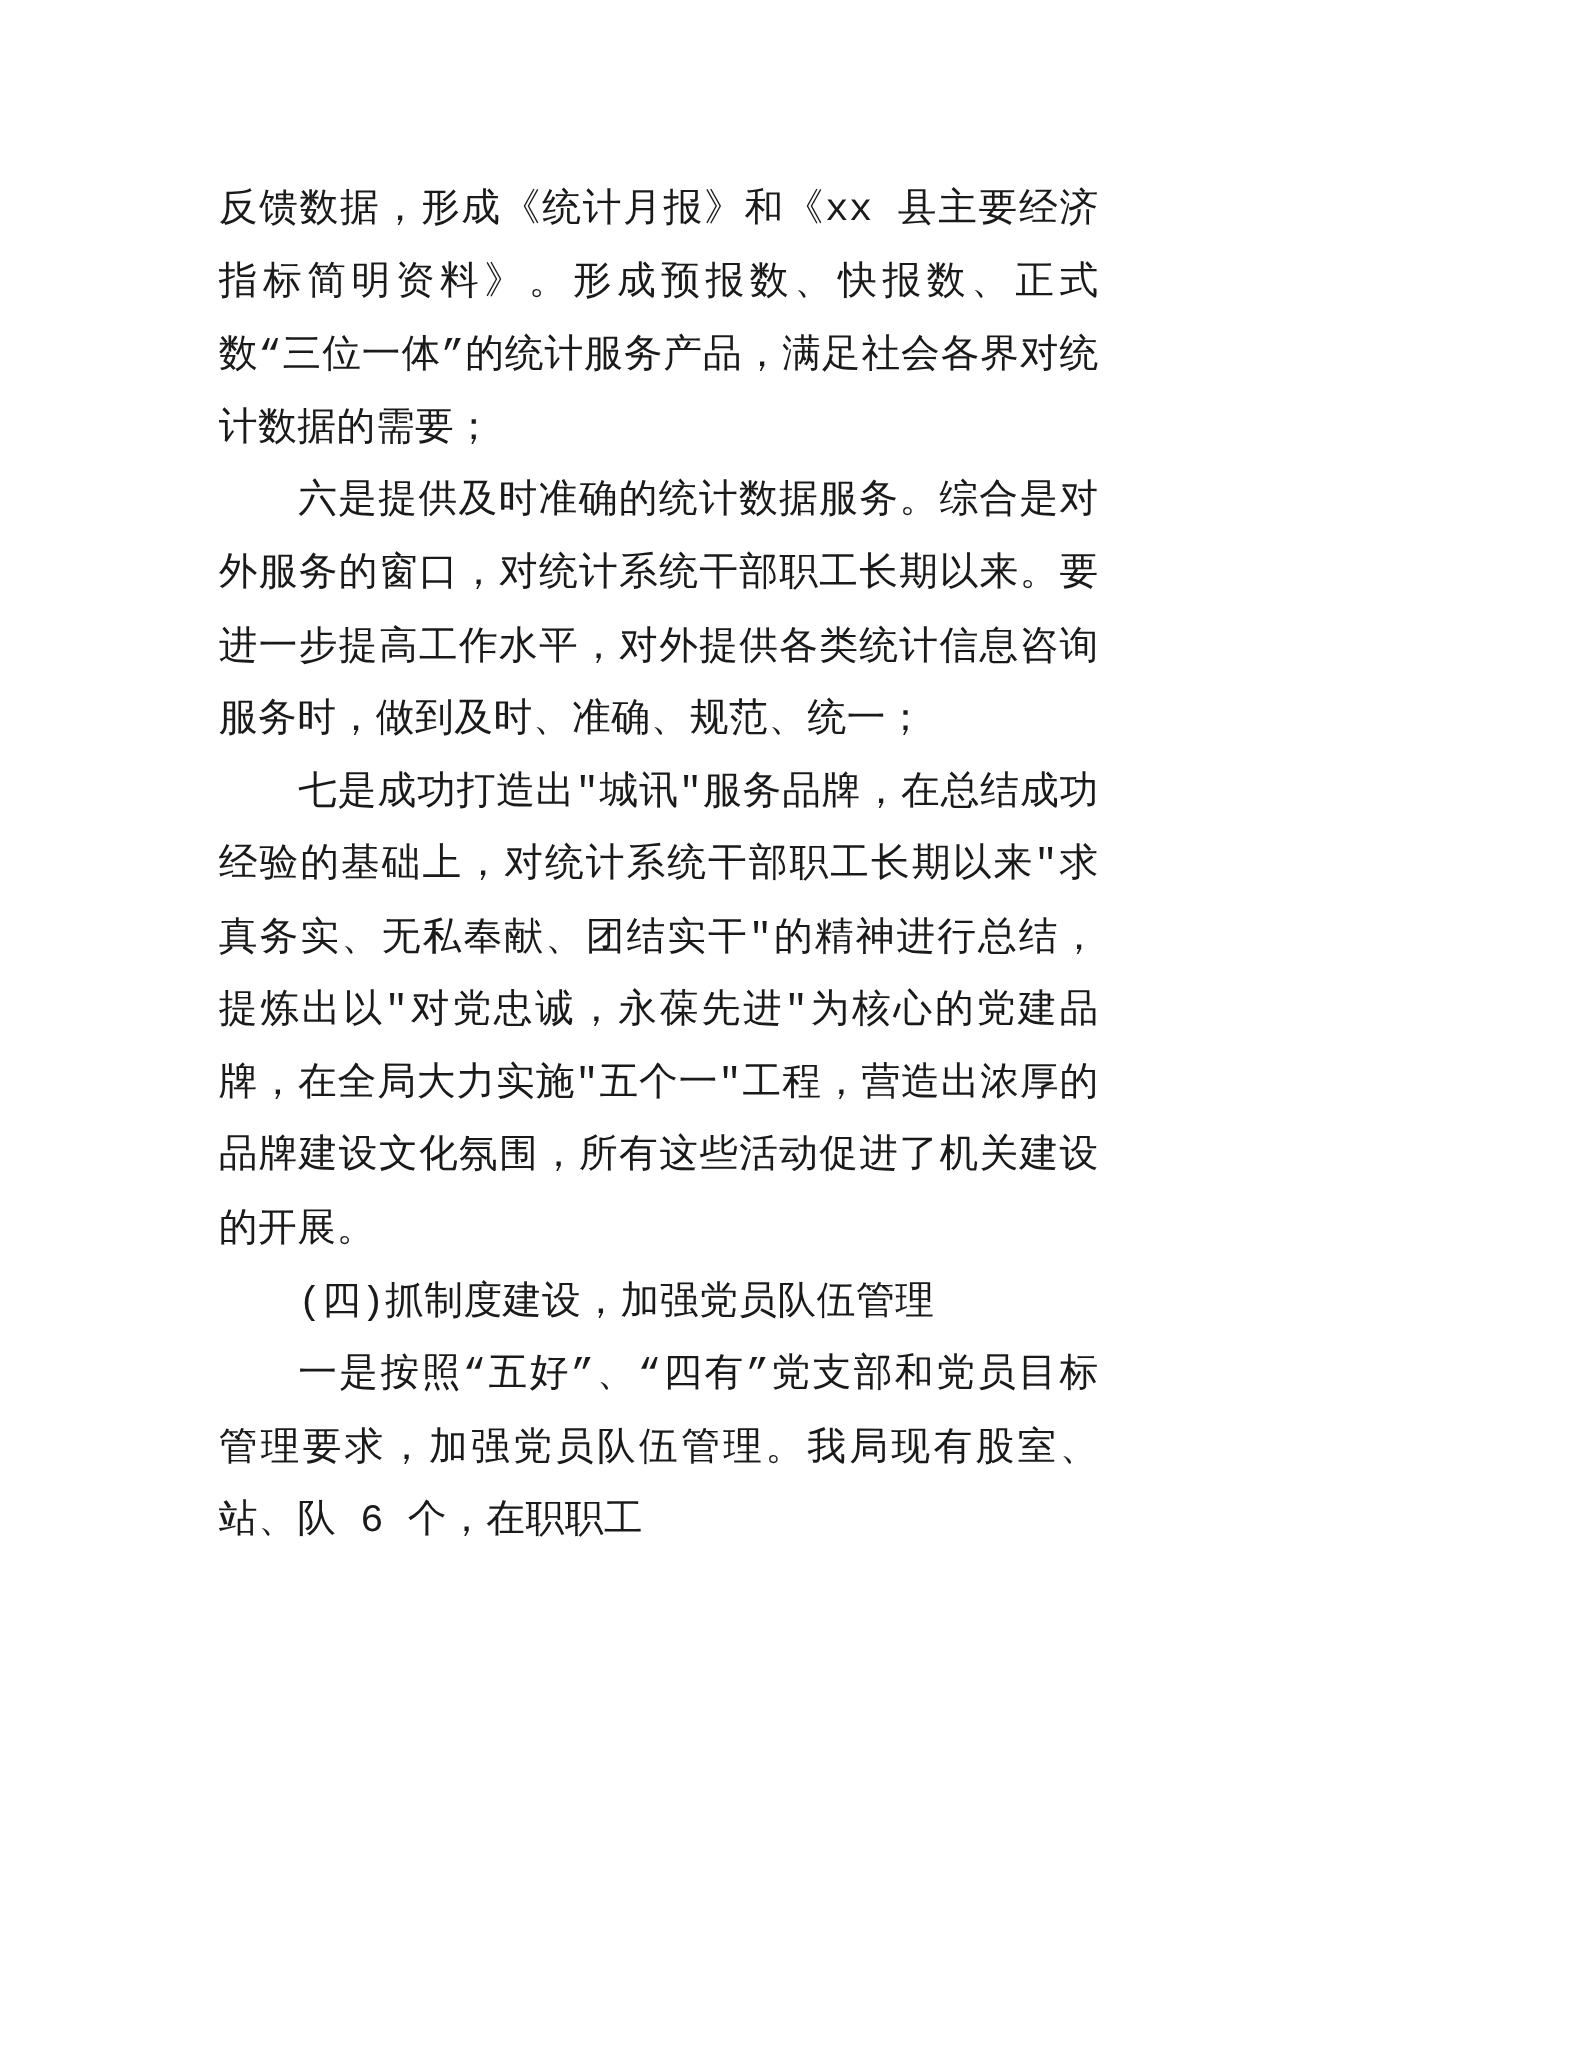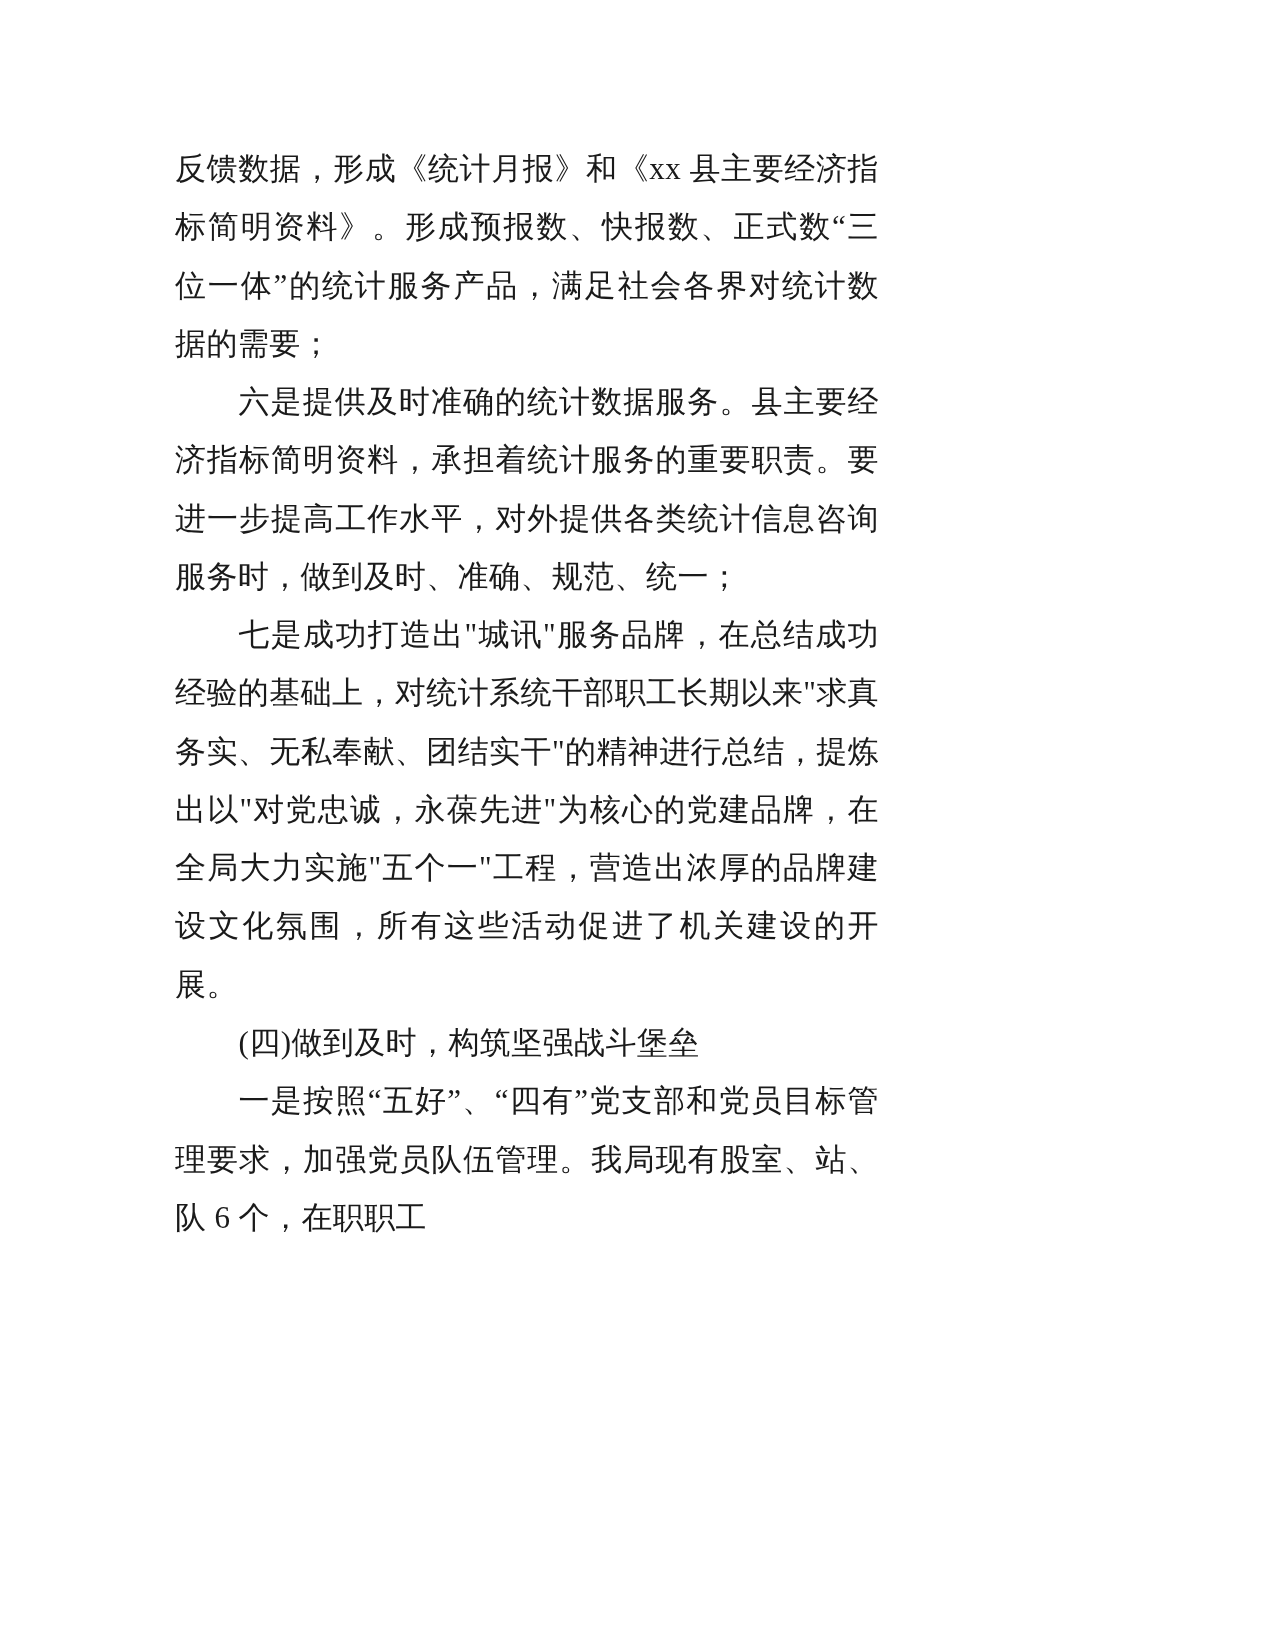--- a/index.html
+++ b/index.html
@@ -7,21 +7,21 @@
     padding: 0;
     background: #ffffff;
   }
   .page {
     width: 1059px;
     height: 1650px;
     background: #ffffff;
     position: relative;
     box-sizing: border-box;
     padding: 140px 180px 12px 175px;
-    font-family: Liberation Serif, serif;
+    font-family: Liberation Mono, monospace;
     color: #1a1a1a;
     overflow: hidden;
   }
   .doc-body {
     font-size: 31px;
     line-height: 1.88;
     text-align: justify;
     text-justify: inter-ideograph;
     letter-spacing: 0.4px;
   }
@@ -34,18 +34,18 @@
   p.noindent {
     text-indent: 0;
   }
 </style>
 </head>
 <body>
 
 <div class="page">
   <div class="doc-body">
     <p class="noindent">反馈数据，形成《统计月报》和《xx 县主要经济指标简明资料》。形成预报数、快报数、正式数“三位一体”的统计服务产品，满足社会各界对统计数据的需要；</p>
-    <p class="indent">六是提供及时准确的统计数据服务。县主要经济指标简明资料，承担着统计服务的重要职责。要进一步提高工作水平，对外提供各类统计信息咨询服务时，做到及时、准确、规范、统一；</p>
+    <p class="indent">六是提供及时准确的统计数据服务。综合是对外服务的窗口，对统计系统干部职工长期以来。要进一步提高工作水平，对外提供各类统计信息咨询服务时，做到及时、准确、规范、统一；</p>
     <p class="indent">七是成功打造出"城讯"服务品牌，在总结成功经验的基础上，对统计系统干部职工长期以来"求真务实、无私奉献、团结实干"的精神进行总结，提炼出以"对党忠诚，永葆先进"为核心的党建品牌，在全局大力实施"五个一"工程，营造出浓厚的品牌建设文化氛围，所有这些活动促进了机关建设的开展。</p>
-    <p class="indent">(四)做到及时，构筑坚强战斗堡垒</p>
+    <p class="indent">(四)抓制度建设，加强党员队伍管理</p>
     <p class="indent">一是按照“五好”、“四有”党支部和党员目标管理要求，加强党员队伍管理。我局现有股室、站、队 6 个，在职职工</p>
   </div>
 </div>
 
 </body></html>

